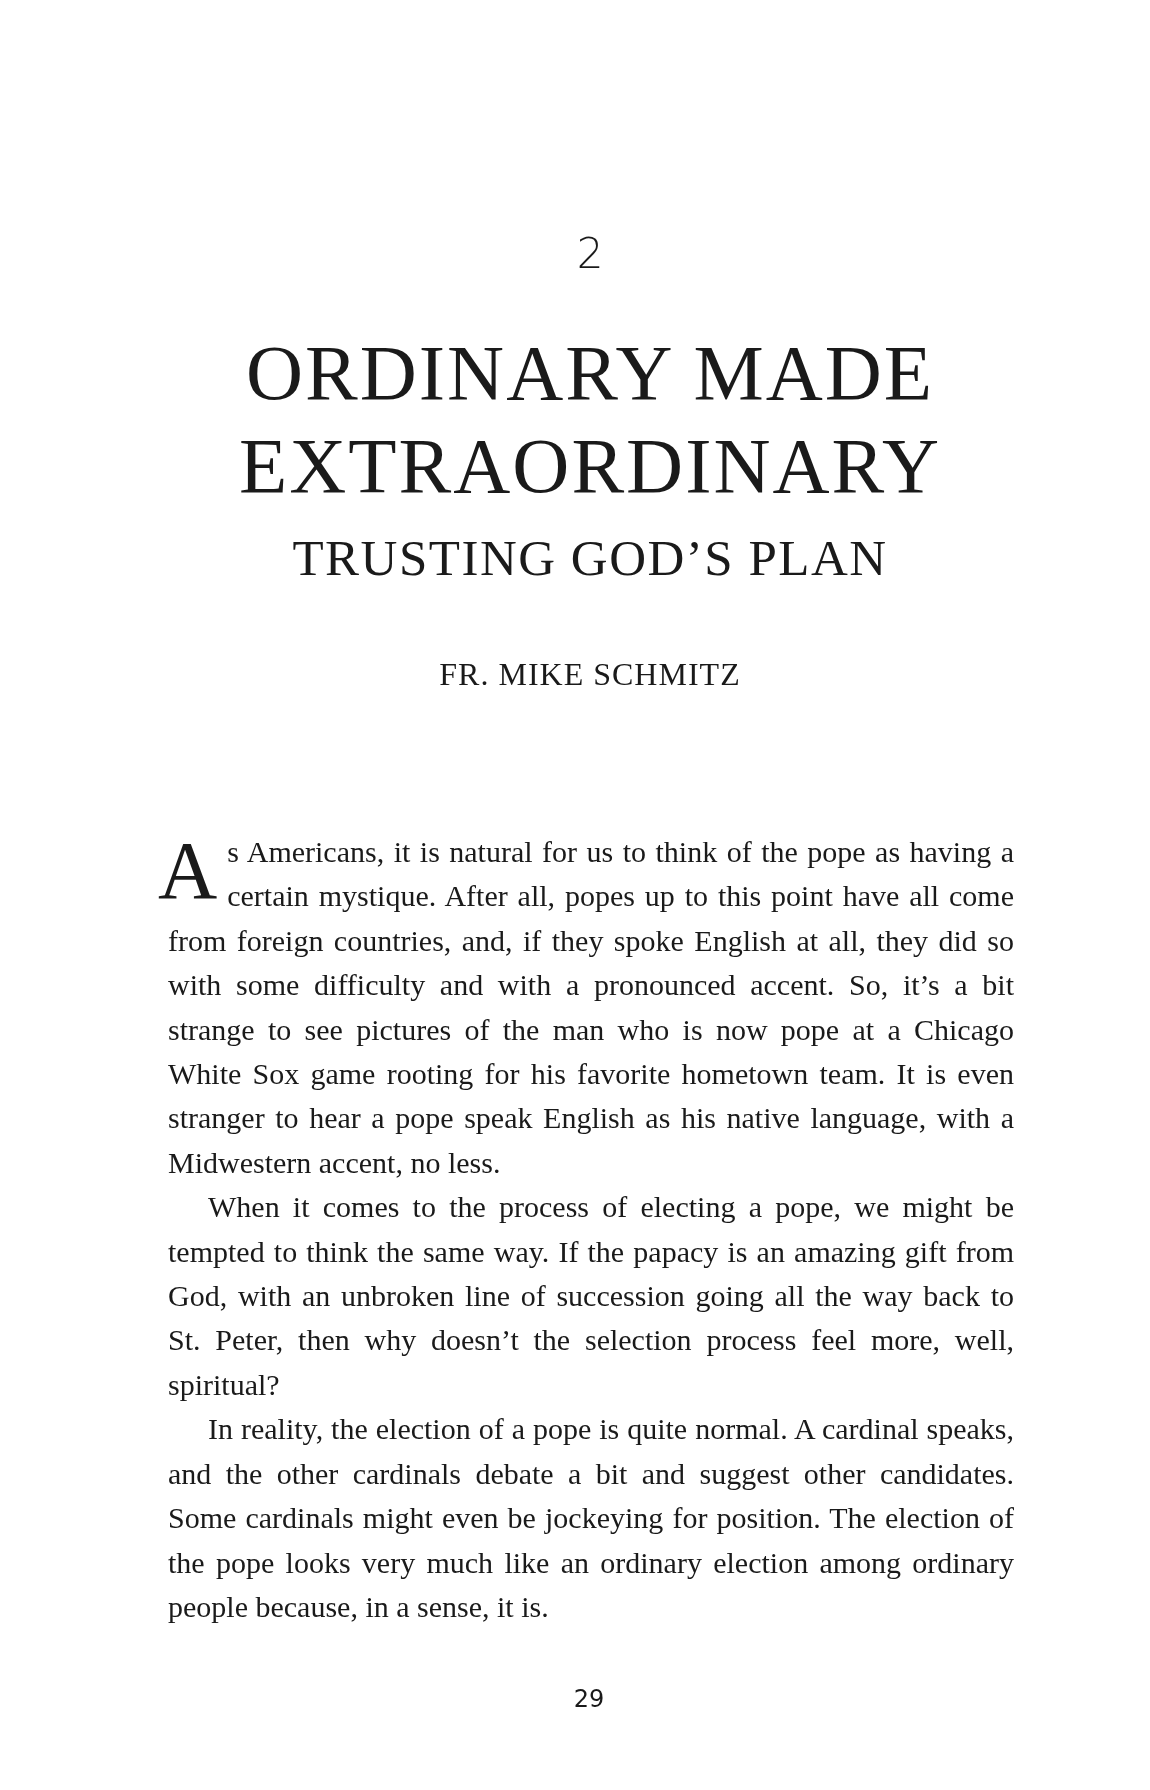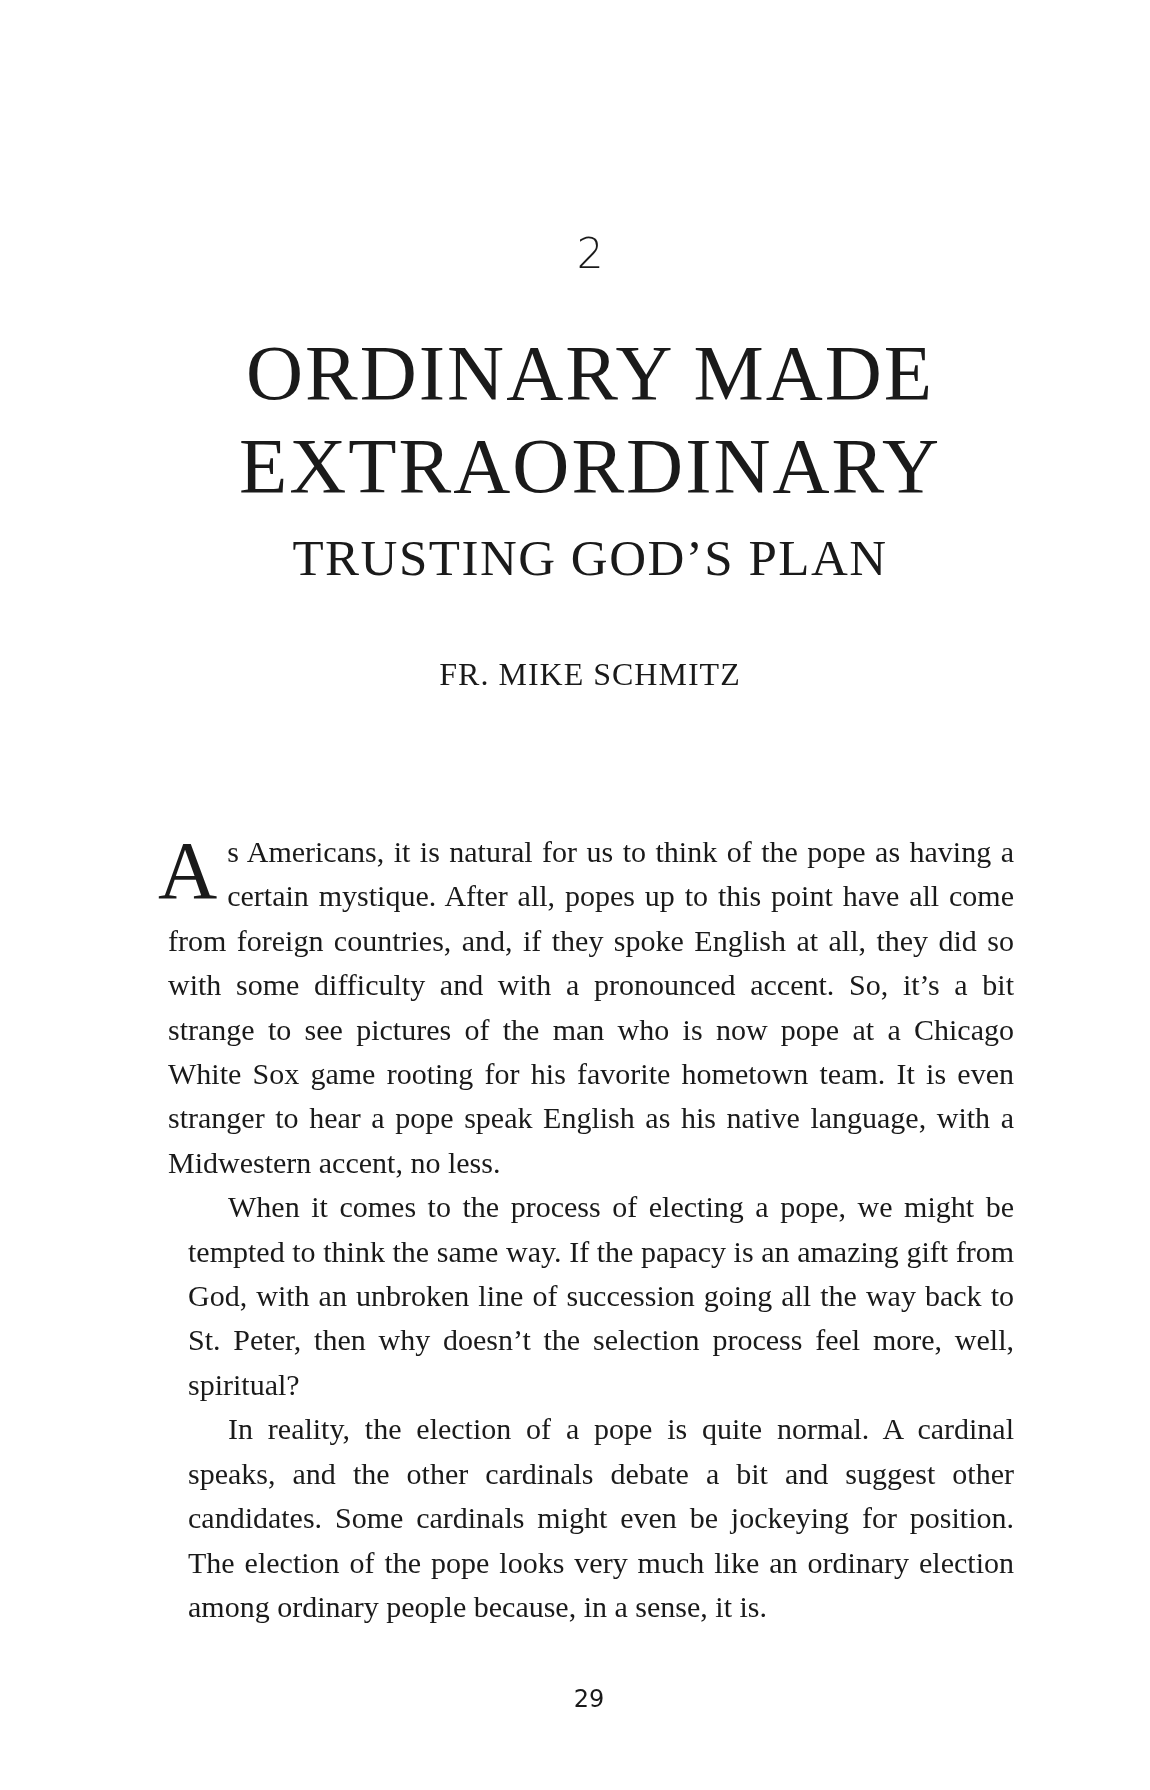--- a/index.html
+++ b/index.html
@@ -79,21 +79,20 @@
       font-size: 30px;
       line-height: 44.4px;
       color: #1a1a1a;
       text-align: justify;
     }
     .body-text p {
       margin: 0;
     }
     .body-text p.indent {
       text-indent: 40px;
-      margin-left: 20px;
     }
     .drop-cap {
       float: left;
       font-family: "Liberation Serif", serif;
       font-size: 82px;
       line-height: 70px;
       padding-top: 6px;
       margin-left: -10px;
       margin-right: 10px;
       color: #1a1a1a;

